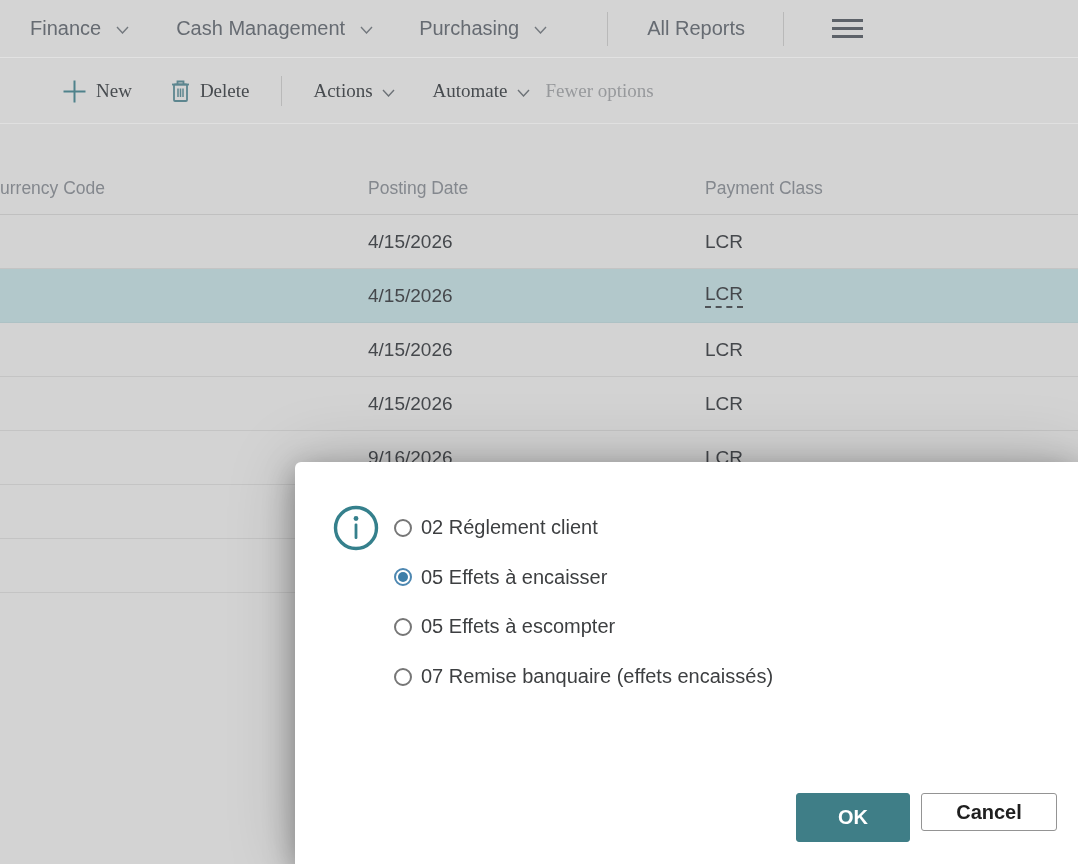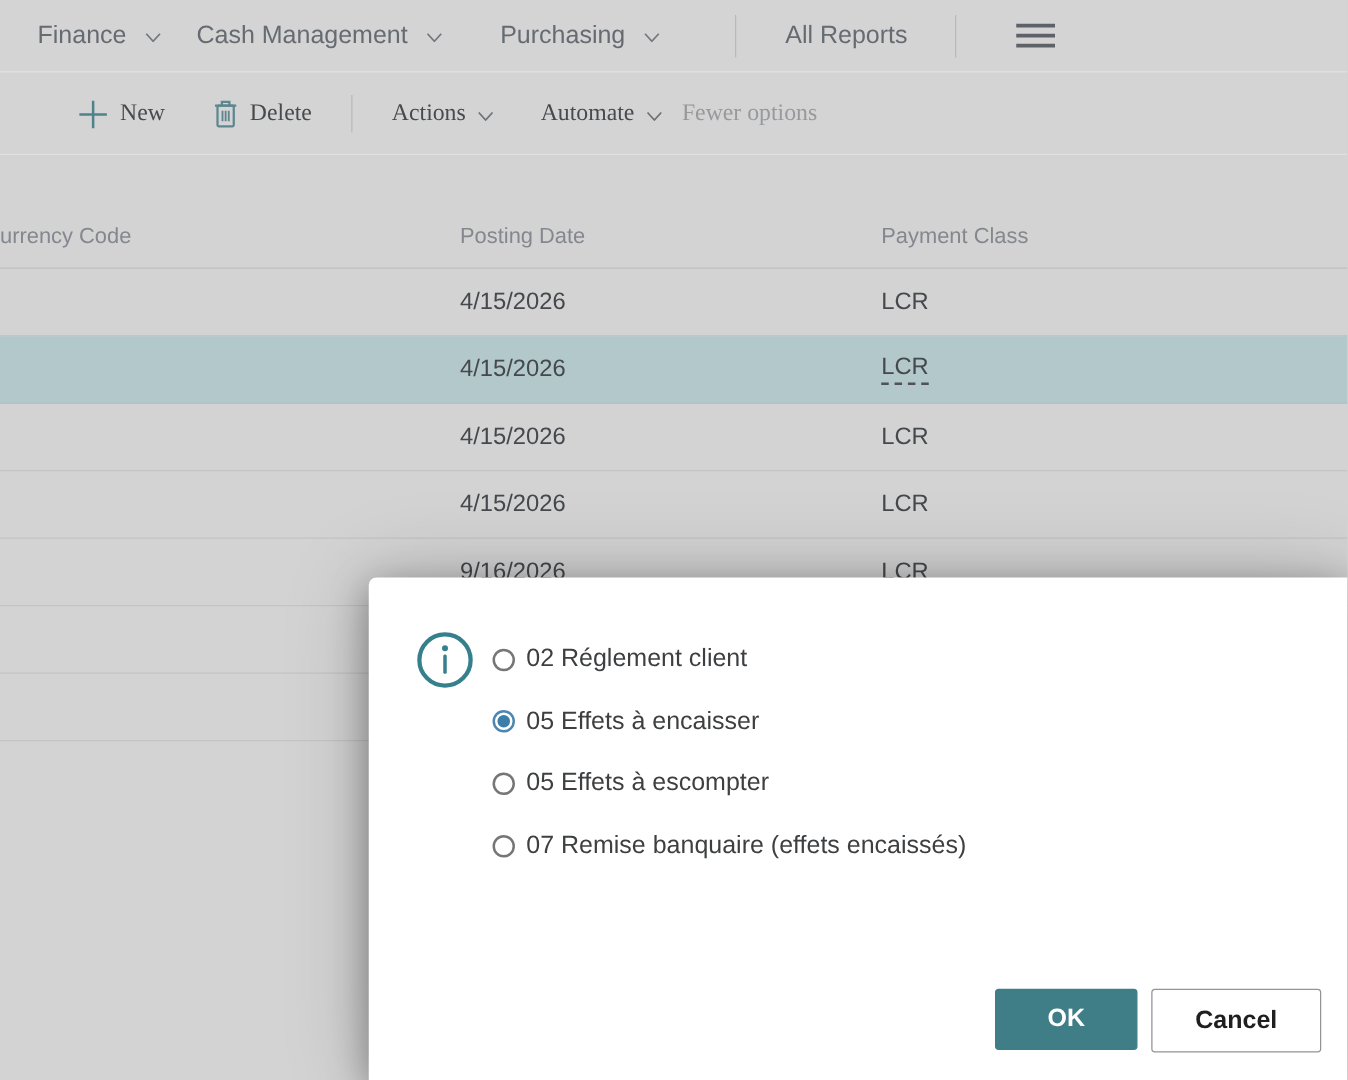--- a/index.html
+++ b/index.html
@@ -76,35 +76,35 @@
     border: 2px solid #767676; background: #fff;
     display: inline-flex; align-items: center; justify-content: center;
     flex: 0 0 auto;
   }
   .radio.checked { border-color: #4d87b1; }
   .radio.checked::after { content: ""; width: 10px; height: 10px; border-radius: 50%; background: #3c7ea9; }
   .option-label { font-size: 20px; color: #3d3f41; white-space: nowrap; }
   .dialog-buttons { position: absolute; right: 21px; bottom: 22px; display: flex; gap: 11px; }
   .btn { font: 600 20px "Liberation Sans", sans-serif; border-radius: 3px; cursor: pointer; }
   .btn-ok { width: 114px; height: 49px; background: #3f7e87; color: #ffffff; border: 1px solid #3f7e87; }
-  .btn-cancel { width: 136px; height: 51px; background: #ffffff; color: #1f1f1f; border: 1px solid #949494; }
+  .btn-cancel { width: 136px; height: 38px; background: #ffffff; color: #1f1f1f; border: 1px solid #949494; }
 </style>
 </head>
 <body>
 
 <div class="screen">
 
   <header class="navbar">
     <div class="nav-item" style="margin-left:30px">
       <span>Finance</span>
       <svg class="chev" width="13" height="8" viewBox="0 0 13 8">
           <path d="M1 1 L6.5 7 L12 1" fill="none" stroke="currentColor" stroke-width="1.4"></path>
         </svg>
     </div>
-    <div class="nav-item" style="margin-left:28px">
+    <div class="nav-item" style="margin-left:47px">
       <span>Cash Management</span>
       <svg class="chev" width="13" height="8" viewBox="0 0 13 8">
           <path d="M1 1 L6.5 7 L12 1" fill="none" stroke="currentColor" stroke-width="1.4"></path>
         </svg>
     </div>
     <div class="nav-item" style="margin-left:46px">
       <span>Purchasing</span>
       <svg class="chev" width="13" height="8" viewBox="0 0 13 8">
           <path d="M1 1 L6.5 7 L12 1" fill="none" stroke="currentColor" stroke-width="1.4"></path>
         </svg>

